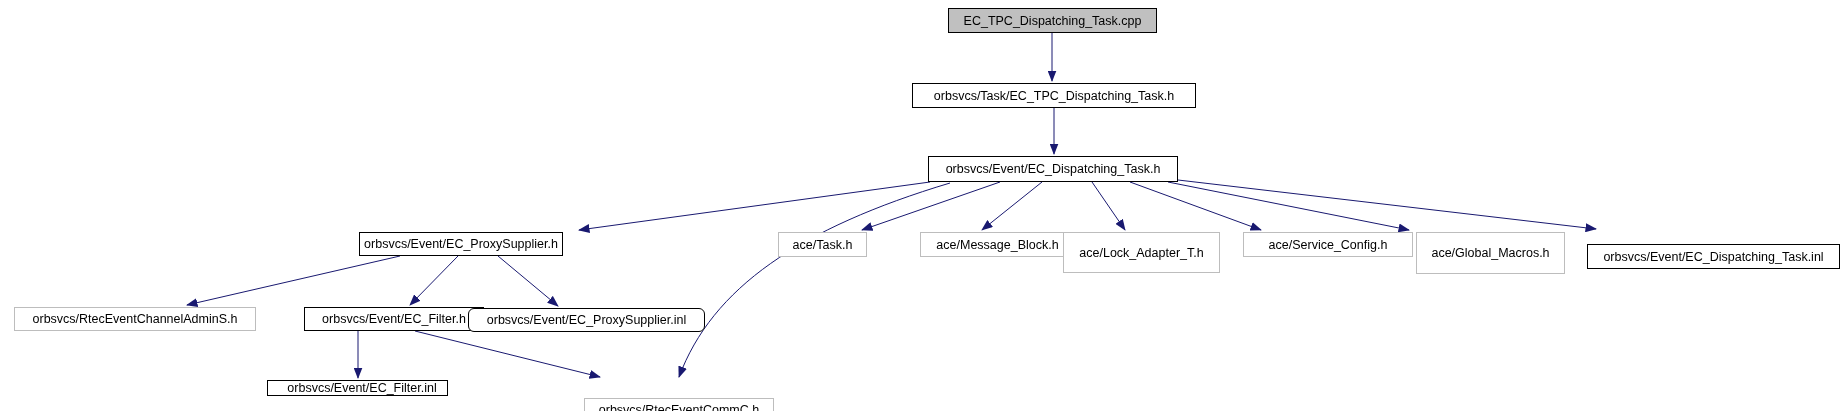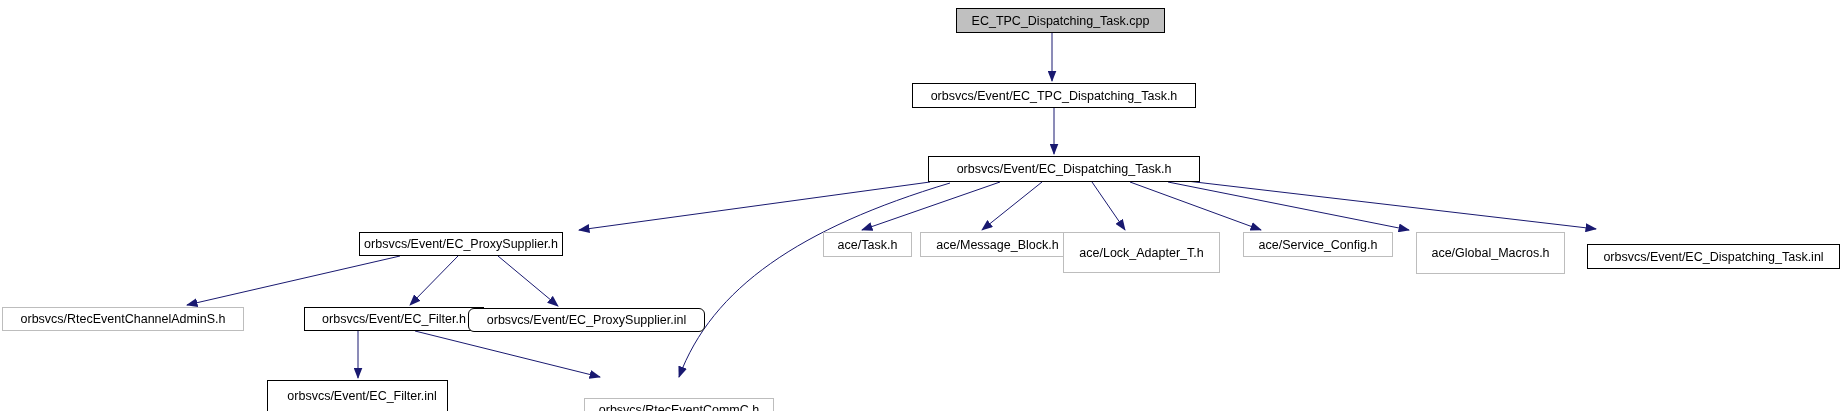--- a/index.html
+++ b/index.html
@@ -71,29 +71,29 @@
         <path d="M 1178 180 L 1596 229" fill="none" stroke="#191970" stroke-width="1" marker-end="url(#arrowhead)"></path>
         <path d="M 950 183 C 800 228, 712 288, 679 377" fill="none" stroke="#191970" stroke-width="1" marker-end="url(#arrowhead)"></path>
         <path d="M 400 256 L 187 305" fill="none" stroke="#191970" stroke-width="1" marker-end="url(#arrowhead)"></path>
         <path d="M 458 256 L 410 305" fill="none" stroke="#191970" stroke-width="1" marker-end="url(#arrowhead)"></path>
         <path d="M 498 256 L 558 306" fill="none" stroke="#191970" stroke-width="1" marker-end="url(#arrowhead)"></path>
         <path d="M 358 331 L 358 378" fill="none" stroke="#191970" stroke-width="1" marker-end="url(#arrowhead)"></path>
         <path d="M 415 331 L 600 377" fill="none" stroke="#191970" stroke-width="1" marker-end="url(#arrowhead)"></path>
       </g>
   </svg>
   <div id="node-layer">
-      <div class="node root" style="left: 948px; top: 8px; width: 209px; height: 25px; margin-left: 8px;">EC_TPC_Dispatching_Task.cpp</div>
-      <div class="node linked" style="left: 912px; top: 83px; width: 284px; height: 25px;">orbsvcs/Event/EC_TPC_Dispatching_Task.h</div>
-      <div class="node linked" style="left: 928px; top: 156px; width: 272px; height: 26px;">orbsvcs/Event/EC_Dispatching_Task.h</div>
+      <div class="node root" style="left: 948px; top: 8px; width: 209px; height: 25px;">EC_TPC_Dispatching_Task.cpp</div>
+      <div class="node linked" style="left: 912px; top: 83px; width: 284px; height: 25px;">orbsvcs/Task/EC_TPC_Dispatching_Task.h</div>
+      <div class="node linked" style="left: 928px; top: 156px; width: 250px; height: 26px;">orbsvcs/Event/EC_Dispatching_Task.h</div>
       <div class="node linked" style="left: 359px; top: 232px; width: 204px; height: 24px;">orbsvcs/Event/EC_ProxySupplier.h</div>
-      <div class="node external" style="left: 778px; top: 232px; width: 89px; height: 25px; margin-left: 45px;">ace/Task.h</div>
+      <div class="node external" style="left: 778px; top: 232px; width: 89px; height: 25px;">ace/Task.h</div>
       <div class="node external" style="left: 887px; top: 232px; width: 155px; height: 25px; margin-left: 33px;">ace/Message_Block.h</div>
       <div class="node external" style="left: 1063px; top: 232px; width: 157px; height: 41px;">ace/Lock_Adapter_T.h</div>
-      <div class="node external" style="left: 1243px; top: 232px; width: 150px; height: 25px;">ace/Service_Config.h</div>
+      <div class="node external" style="left: 1243px; top: 232px; width: 170px; height: 25px;">ace/Service_Config.h</div>
       <div class="node external" style="left: 1416px; top: 232px; width: 149px; height: 42px;">ace/Global_Macros.h</div>
       <div class="node linked" style="left: 1587px; top: 244px; width: 253px; height: 25px; text-align: center;">orbsvcs/Event/EC_Dispatching_Task.inl</div>
-      <div class="node external" style="left: 2px; top: 307px; width: 242px; height: 24px;">orbsvcs/RtecEventChannelAdminS.h</div>
+      <div class="node external" style="left: 14px; top: 307px; width: 242px; height: 24px;">orbsvcs/RtecEventChannelAdminS.h</div>
       <div class="node linked" style="left: 268px; top: 307px; width: 180px; height: 24px; margin-left: 36px;">orbsvcs/Event/EC_Filter.h</div>
       <div class="node linked" style="left: 468px; top: 308px; width: 237px; height: 24px; border-radius: 6px;">orbsvcs/Event/EC_ProxySupplier.inl</div>
-      <div class="node linked" style="left: 267px; top: 380px; width: 181px; height: 32px; padding-left: 9px;">orbsvcs/Event/EC_Filter.inl</div>
+      <div class="node linked" style="left: 267px; top: 380px; width: 181px; height: 16px; padding-left: 9px;">orbsvcs/Event/EC_Filter.inl</div>
       <div class="node external" style="left: 560px; top: 398px; width: 190px; height: 24px; margin-left: 24px;">orbsvcs/RtecEventCommC.h</div>
     </div>
 </div>
 
 </body></html>

